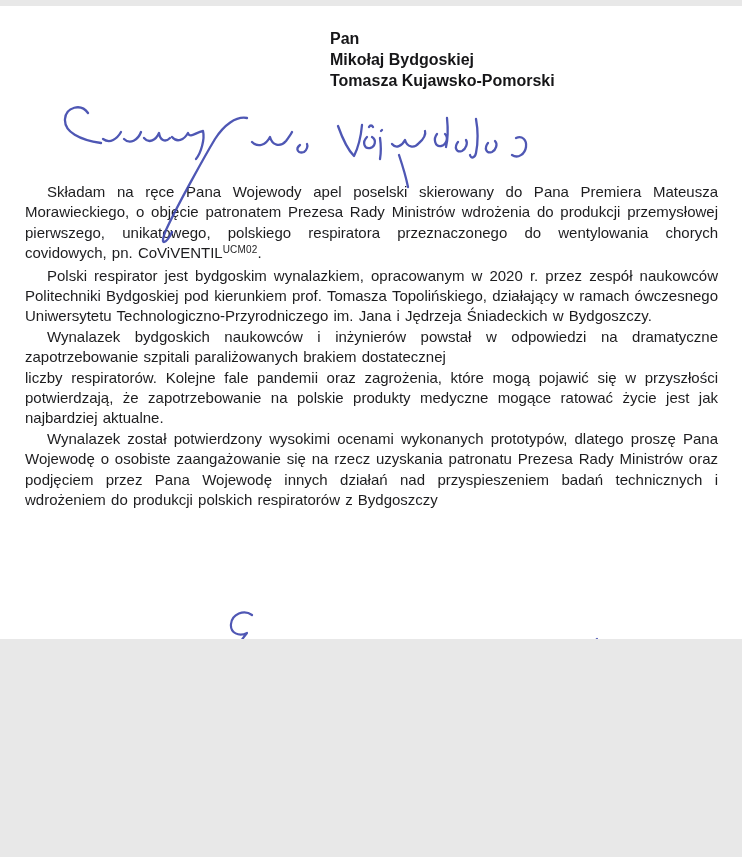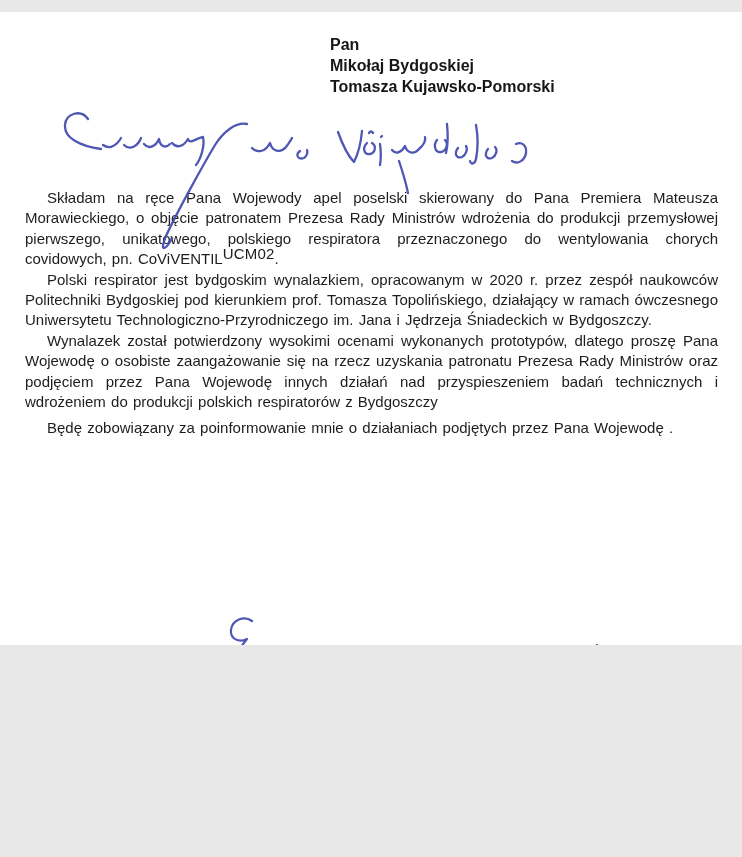--- a/index.html
+++ b/index.html
@@ -1,40 +1,40 @@
 <!DOCTYPE html>
 <html lang="pl"><head>
 <meta charset="utf-8">
 <style>
   html,body{margin:0;padding:0;background:#e8e8e8;}
   .page{
     position:relative;
     width:742px;height:633px;
-    margin:12px auto;
+    margin:6px auto;
     background:#ffffff;
     font-family:"Liberation Sans", sans-serif;
     color:#1d1d1f;
     overflow:hidden;
   }
   .recipient{
     position:absolute;left:330px;top:22px;
     font-weight:bold;font-size:16px;line-height:21px;
     color:#161618;
   }
   .body-text{
     position:absolute;left:25px;top:176px;width:693px;
     font-size:15px;line-height:20.4px;
     text-align:justify;
     color:#1d1d1f;
     word-spacing:1px;
   }
   .body-text p{margin:0;}
   .body-text p.indent{text-indent:22px;}
   .body-text p.wide{line-height:31px;}
-  sup.sup{font-size:15px;vertical-align:baseline;position:relative;top:-5.5px;letter-spacing:0.2px;}
+  sup.sup{font-size:10px;vertical-align:baseline;position:relative;top:-5.5px;letter-spacing:0.2px;}
   .ink{
     position:absolute;left:0;top:0;width:742px;height:857px;
     pointer-events:none;z-index:5;
   }
   .ink path{fill:none;stroke-linecap:round;stroke-linejoin:round;}
   .sig-title{
     position:absolute;left:372px;top:733px;
     font-size:11.5px;font-weight:bold;letter-spacing:0.4px;
     color:#232325;white-space:nowrap;
   }
@@ -55,22 +55,23 @@
 
   <div class="recipient">
     <div>Pan</div>
     <div>Mikołaj Bydgoskiej</div>
     <div>Tomasza Kujawsko-Pomorski</div>
   </div>
 
   <div class="body-text">
     <p class="indent"><span>Składam na ręce Pana Wojewody apel poselski skierowany do Pana Premiera Mateusza Morawieckiego, o objęcie patronatem Prezesa Rady Ministrów wdrożenia do produkcji przemysłowej pierwszego, unikatowego, polskiego respiratora przeznaczonego do wentylowania chorych covidowych, pn. CoViVENTIL</span><sup class="sup">UCM02</sup><span>.</span></p>
     <p class="indent">Polski respirator jest bydgoskim wynalazkiem, opracowanym w 2020 r. przez zespół naukowców Politechniki Bydgoskiej pod kierunkiem prof. Tomasza Topolińskiego, działający w ramach ówczesnego Uniwersytetu Technologiczno-Przyrodniczego im. Jana i Jędrzeja Śniadeckich w Bydgoszczy.</p>
+    <p class="indent">Wynalazek bydgoskich naukowców i inżynierów powstał w odpowiedzi na dramatyczne zapotrzebowanie szpitali paraliżowanych brakiem dostatecznej</p>
+    <p>liczby respiratorów. Kolejne fale pandemii oraz zagrożenia, które mogą pojawić się w przyszłości potwierdzają, że zapotrzebowanie na polskie produkty medyczne mogące ratować życie jest jak najbardziej aktualne.</p>
     <p class="indent">Wynalazek został potwierdzony wysokimi ocenami wykonanych prototypów, dlatego proszę Pana Wojewodę o osobiste zaangażowanie się na rzecz uzyskania patronatu Prezesa Rady Ministrów oraz podjęciem przez Pana Wojewodę innych działań nad przyspieszeniem badań technicznych i wdrożeniem do produkcji polskich respiratorów z Bydgoszczy</p>
-    <p class="indent wide">Będę zobowiązany za poinformowanie mnie o działaniach podjętych przez Pana Wojewodę .</p>
   </div>
 
   <div class="sig-title">POSEŁ NA SEJM RP</div>
   <div class="sig-dotted"></div>
   <div class="sig-name">Jan Szopiński</div>
 
   <svg class="ink" viewBox="0 0 742 857" role="img">
 
     <g stroke="#4049ae" stroke-width="2.3" opacity="0.92" aria-label="Szanowny Panie Wojewodo">
       <path d="M 88,107 C 81,97 66,101 65,113 C 64,126 80,134 101,137"></path>

